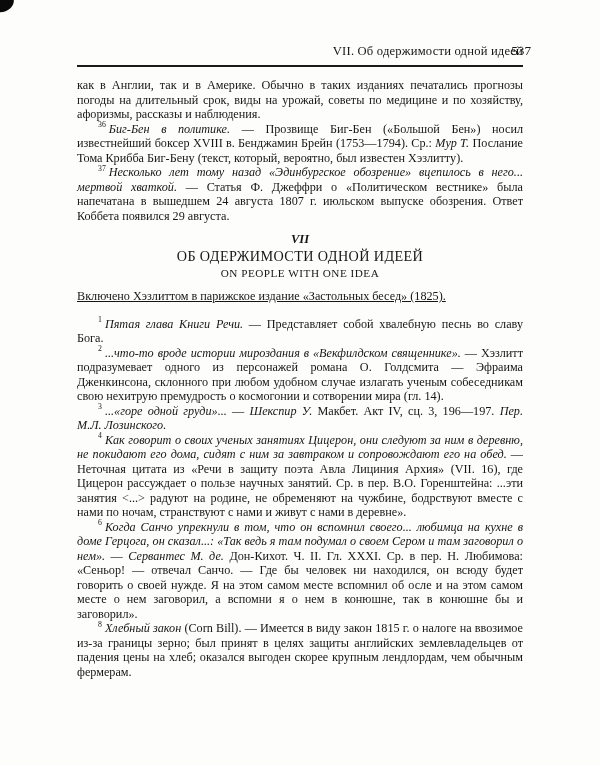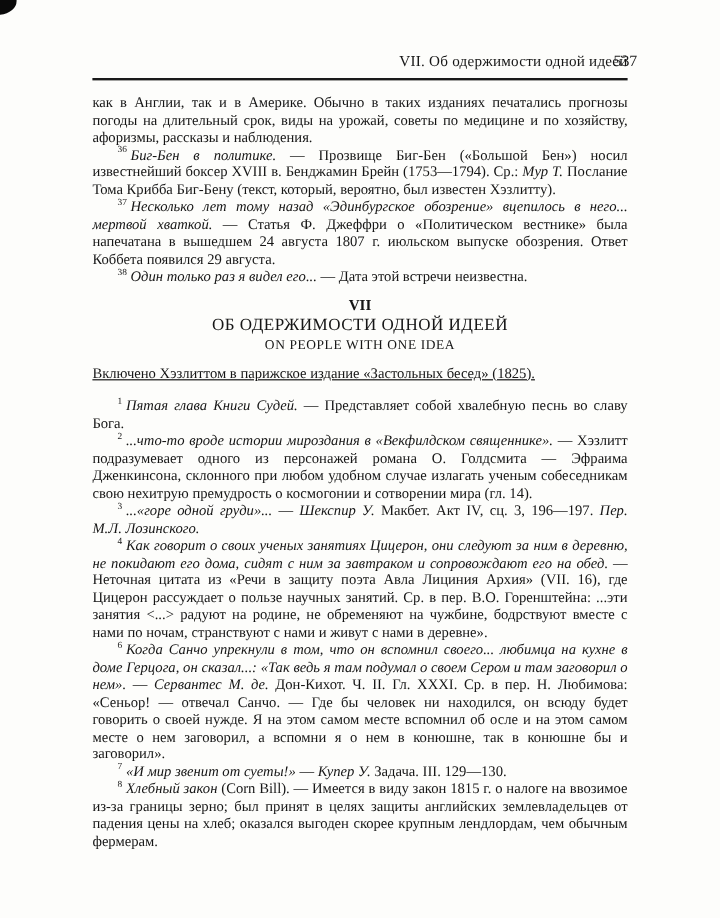--- a/index.html
+++ b/index.html
@@ -60,20 +60,21 @@
     font-style: normal;
   }
   .section-heading {
     text-align: center;
     margin-top: 8px;
   }
   .sec-num {
     font-weight: bold;
     font-size: 12.6px;
     line-height: 16px;
+    font-style: italic;
   }
   .sec-ru {
     font-weight: normal;
     font-size: 14.2px;
     line-height: 19px;
     letter-spacing: 0.4px;
   }
   .sec-en {
     font-size: 11.2px;
     line-height: 14px;
@@ -95,35 +96,33 @@
     <span class="rh-page">537</span>
   </header>
 
   <main class="text-block">
 
     <p class="para noindent">как в Англии, так и в Америке. Обычно в таких изданиях печатались прогнозы погоды на длительный срок, виды на урожай, советы по медицине и по хозяйству, афоризмы, рассказы и наблюдения.</p>
 
     <div id="notes-top">
         <p class="para note"><sup class="note-num">36</sup><i>Биг-Бен в политике.</i><span> — Прозвище Биг-Бен («Большой Бен») носил известнейший боксер XVIII в. Бенджамин Брейн (1753—1794). Ср.: </span><i>Мур Т.</i><span> Послание Тома Крибба Биг-Бену (текст, который, вероятно, был известен Хэзлитту).</span></p>
         <p class="para note"><sup class="note-num">37</sup><i>Несколько лет тому назад «Эдинбургское обозрение» вцепилось в него... мертвой хваткой.</i><span> — Статья Ф. Джеффри о «Политическом вестнике» была напечатана в вышедшем 24 августа 1807 г. июльском выпуске обозрения. Ответ Коббета появился 29 августа.</span></p>
-        <p class="para note"><sup class="note-num">38</sup><i>Один только раз я видел его...</i><span> — Дата этой встречи неизвестна.</span></p>
       </div>
 
     <div class="section-heading">
       <div class="sec-num">VII</div>
       <div class="sec-ru">ОБ ОДЕРЖИМОСТИ ОДНОЙ ИДЕЕЙ</div>
       <div class="sec-en">ON PEOPLE WITH ONE IDEA</div>
     </div>
 
     <p class="para noindent inclusion">Включено Хэзлиттом в парижское издание «Застольных бесед» (1825).</p>
 
     <div id="notes-main" class="notes-main">
-        <p class="para note"><sup class="note-num">1</sup><i>Пятая глава Книги Судей.</i><span> — Представляет собой хвалебную песнь во славу Бога.</span></p>
+        <p class="para note"><sup class="note-num">1</sup><i>Пятая глава Книги Речи.</i><span> — Представляет собой хвалебную песнь во славу Бога.</span></p>
         <p class="para note"><sup class="note-num">2</sup><i>...что-то вроде истории мироздания в «Векфилдском священнике».</i><span> — Хэзлитт подразумевает одного из персонажей романа О. Голдсмита — Эфраима Дженкинсона, склонного при любом удобном случае излагать ученым собеседникам свою нехитрую премудрость о космогонии и сотворении мира (гл. 14).</span></p>
         <p class="para note"><sup class="note-num">3</sup><i>...«горе одной груди»...</i><span> — </span><i>Шекспир У.</i><span> Макбет. Акт IV, сц. 3, 196—197. </span><i>Пер. М.Л. Лозинского.</i></p>
         <p class="para note"><sup class="note-num">4</sup><i>Как говорит о своих ученых занятиях Цицерон, они следуют за ним в деревню, не покидают его дома, сидят с ним за завтраком и сопровождают его на обед.</i><span> — Неточная цитата из «Речи в защиту поэта Авла Лициния Архия» (VII. 16), где Цицерон рассуждает о пользе научных занятий. Ср. в пер. В.О. Горенштейна: ...эти занятия &lt;...&gt; радуют на родине, не обременяют на чужбине, бодрствуют вместе с нами по ночам, странствуют с нами и живут с нами в деревне».</span></p>
         <p class="para note"><sup class="note-num">6</sup><i>Когда Санчо упрекнули в том, что он вспомнил своего... любимца на кухне в доме Герцога, он сказал...: «Так ведь я там подумал о своем Сером и там заговорил о нем».</i><span> — </span><i>Сервантес М. де.</i><span> Дон-Кихот. Ч. II. Гл. XXXI. Ср. в пер. Н. Любимова: «Сеньор! — отвечал Санчо. — Где бы человек ни находился, он всюду будет говорить о своей нужде. Я на этом самом месте вспомнил об осле и на этом самом месте о нем заговорил, а вспомни я о нем в конюшне, так в конюшне бы и заговорил».</span></p>
-        <p class="para note"><sup class="note-num">7</sup><i>«И мир звенит от суеты!»</i><span> — </span><i>Купер У.</i><span> Задача. III. 129—130.</span></p>
         <p class="para note"><sup class="note-num">8</sup><i>Хлебный закон</i><span> (Corn Bill). — Имеется в виду закон 1815 г. о налоге на ввозимое из-за границы зерно; был принят в целях защиты английских землевладельцев от падения цены на хлеб; оказался выгоден скорее крупным лендлордам, чем обычным фермерам.</span></p>
       </div>
 
   </main>
 </div>
 
 </body></html>

